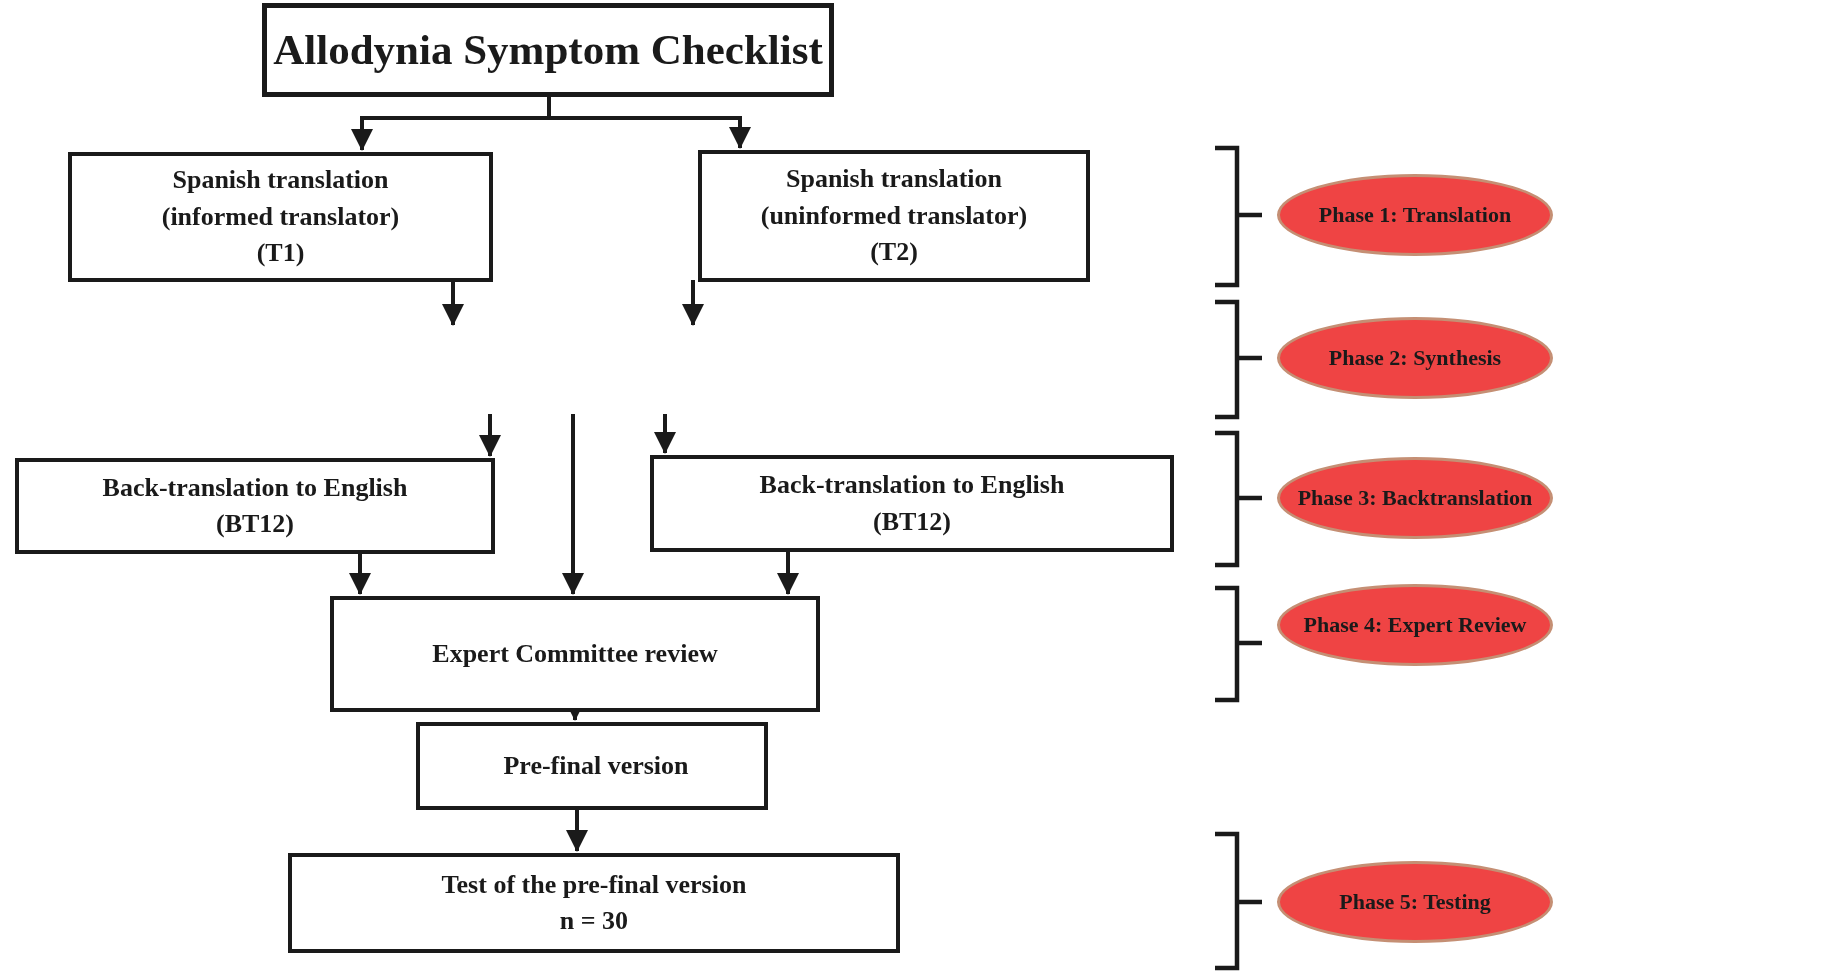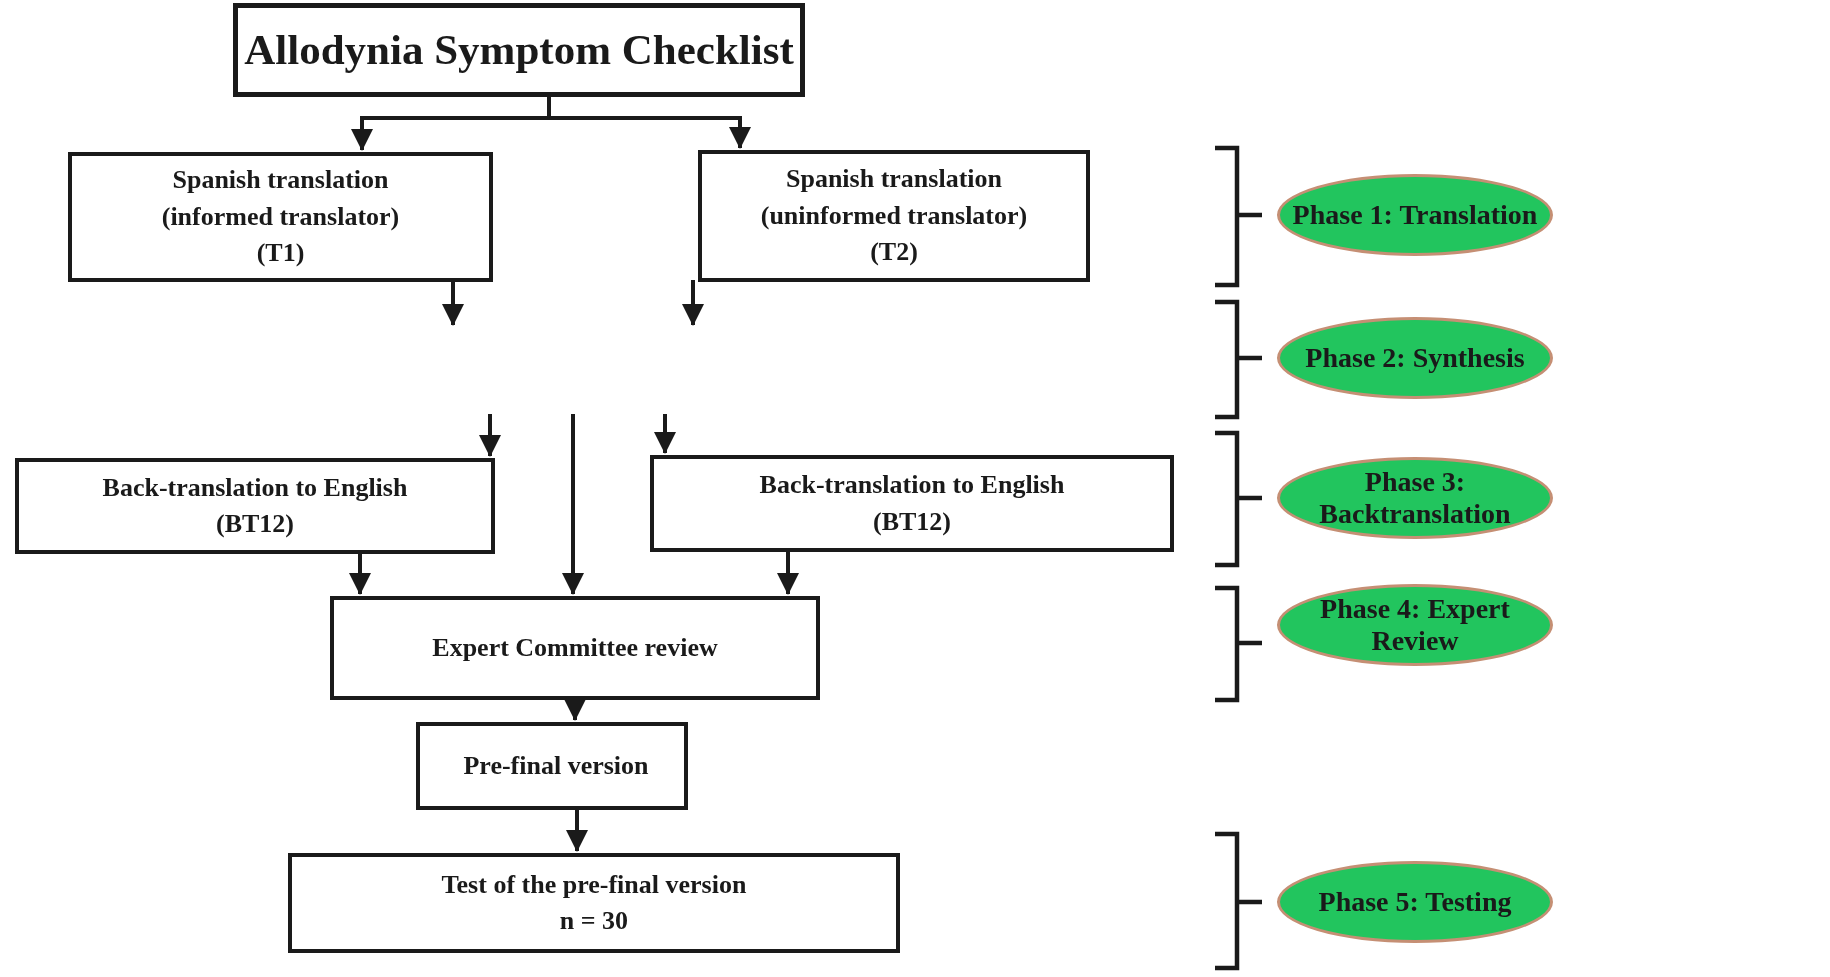--- a/index.html
+++ b/index.html
@@ -1,24 +1,24 @@
 <!DOCTYPE html>
 <html><head>
 <meta charset="utf-8">
 <style>
   html,body{margin:0;padding:0;background:#ffffff;}
   #fig{position:relative;width:1830px;height:977px;background:#ffffff;
        font-family:"Liberation Serif","DejaVu Serif",serif;font-weight:bold;color:#1a1a1a;overflow:hidden;}
   .box{position:absolute;box-sizing:border-box;border:4px solid #1a1a1a;background:#ffffff;
        display:flex;align-items:center;justify-content:center;text-align:center;
        white-space:pre-line;font-size:26px;line-height:1.4;}
-  #title-box{border-width:5px;font-size:43px;line-height:1.1;}
+  #title-box{border-width:5px;font-size:43px;line-height:1.1;margin-left:29px;}
   .ellipse{position:absolute;box-sizing:border-box;border:3px solid #c58f74;border-radius:50%;
-       background:#22c55e;display:flex;align-items:center;justify-content:center;
-       text-align:center;font-size:28px;}
+       background:#ef4444;display:flex;align-items:center;justify-content:center;
+       text-align:center;font-size:22px;}
   .layer{position:absolute;left:0;top:0;}
 </style>
 </head>
 <body>
 
 <div id="fig">
 
   <svg class="layer" width="1830" height="977">
     <defs>
       <marker id="ah" markerUnits="userSpaceOnUse" markerWidth="26" markerHeight="26" refX="21" refY="11" orient="auto">
@@ -59,23 +59,23 @@
 (uninformed translator)
 (T2)</div>
 
 
   <div class="box" style="left:15px;top:458px;width:480px;height:96px;">Back-translation to English
 (BT12)</div>
 
   <div class="box" style="left:650px;top:455px;width:524px;height:97px;">Back-translation to English
 (BT12)</div>
 
-  <div class="box" style="left:330px;top:596px;width:490px;height:104px;">Expert Committee review</div>
+  <div class="box" style="left:330px;top:596px;width:490px;height:116px;">Expert Committee review</div>
 
-  <div class="box" style="left:416px;top:722px;width:272px;height:88px;padding-left:8px;">Pre-final version</div>
+  <div class="box" style="left:416px;top:722px;width:352px;height:88px;padding-left:8px;">Pre-final version</div>
 
   <div class="box" style="left:288px;top:853px;width:612px;height:100px;">Test of the pre-final version
 n = 30</div>
 
   <div class="ellipse" style="left:1277px;top:174px;width:276px;height:82px;">Phase 1: Translation</div>
 
   <div class="ellipse" style="left:1277px;top:317px;width:276px;height:82px;">Phase 2: Synthesis</div>
 
   <div class="ellipse" style="left:1277px;top:457px;width:276px;height:82px;">Phase 3: Backtranslation</div>
 

